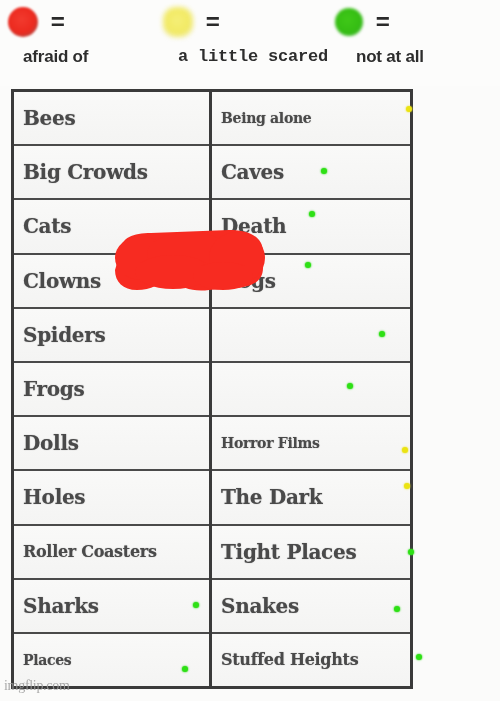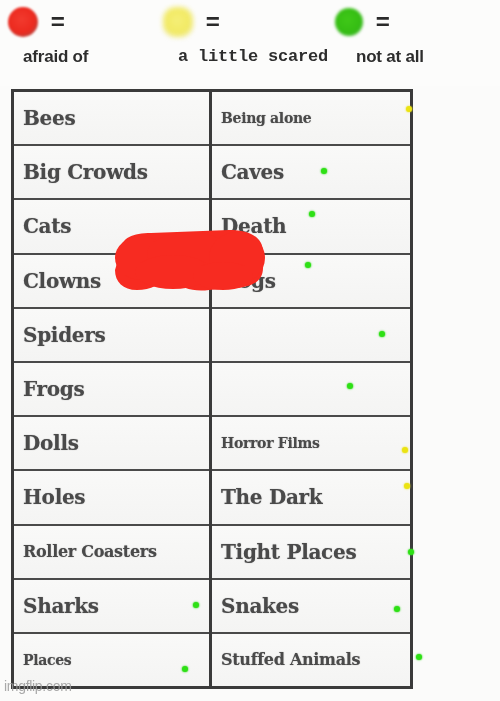--- a/index.html
+++ b/index.html
@@ -147,21 +147,21 @@
   }
 
   
   #watermark {
     position: absolute;
     left: 4px;
     top: 678px;
     font-size: 14px;
     font-weight: 400;
     color: #9b9b9b;
-    font-family: Liberation Sans, sans-serif;
+    font-family: Liberation Serif, serif;
     letter-spacing: -0.3px;
     opacity: 0.85;
   }
 </style>
 </head>
 <body>
 
 <div id="legend">
 
   <div class="legend-item" style="left:8px;">
@@ -271,21 +271,21 @@
       </div>
     <div class="row">
         <span class="row-label">Tight Places</span>
         <span class="mark green" style="left:196px;top:23px;"></span>
       </div>
     <div class="row">
         <span class="row-label">Snakes</span>
         <span class="mark green" style="left:182px;top:26px;"></span>
       </div>
     <div class="row">
-        <span class="row-label smaller">Stuffed Animals</span>
+        <span class="row-label smaller">Stuffed Heights</span>
         <span class="mark green" style="left:204px;top:20px;"></span>
       </div>
   </div>
 
 </div>
 
 <svg id="redaction" viewBox="0 0 156 66">
   <g fill="#f72b21">
     <path d="M10,22 C10,10 22,5 40,5 L118,2 C140,2 152,10 152,24
              L152,40 C152,54 140,60 120,60 L98,62 C82,64 70,60 62,52

